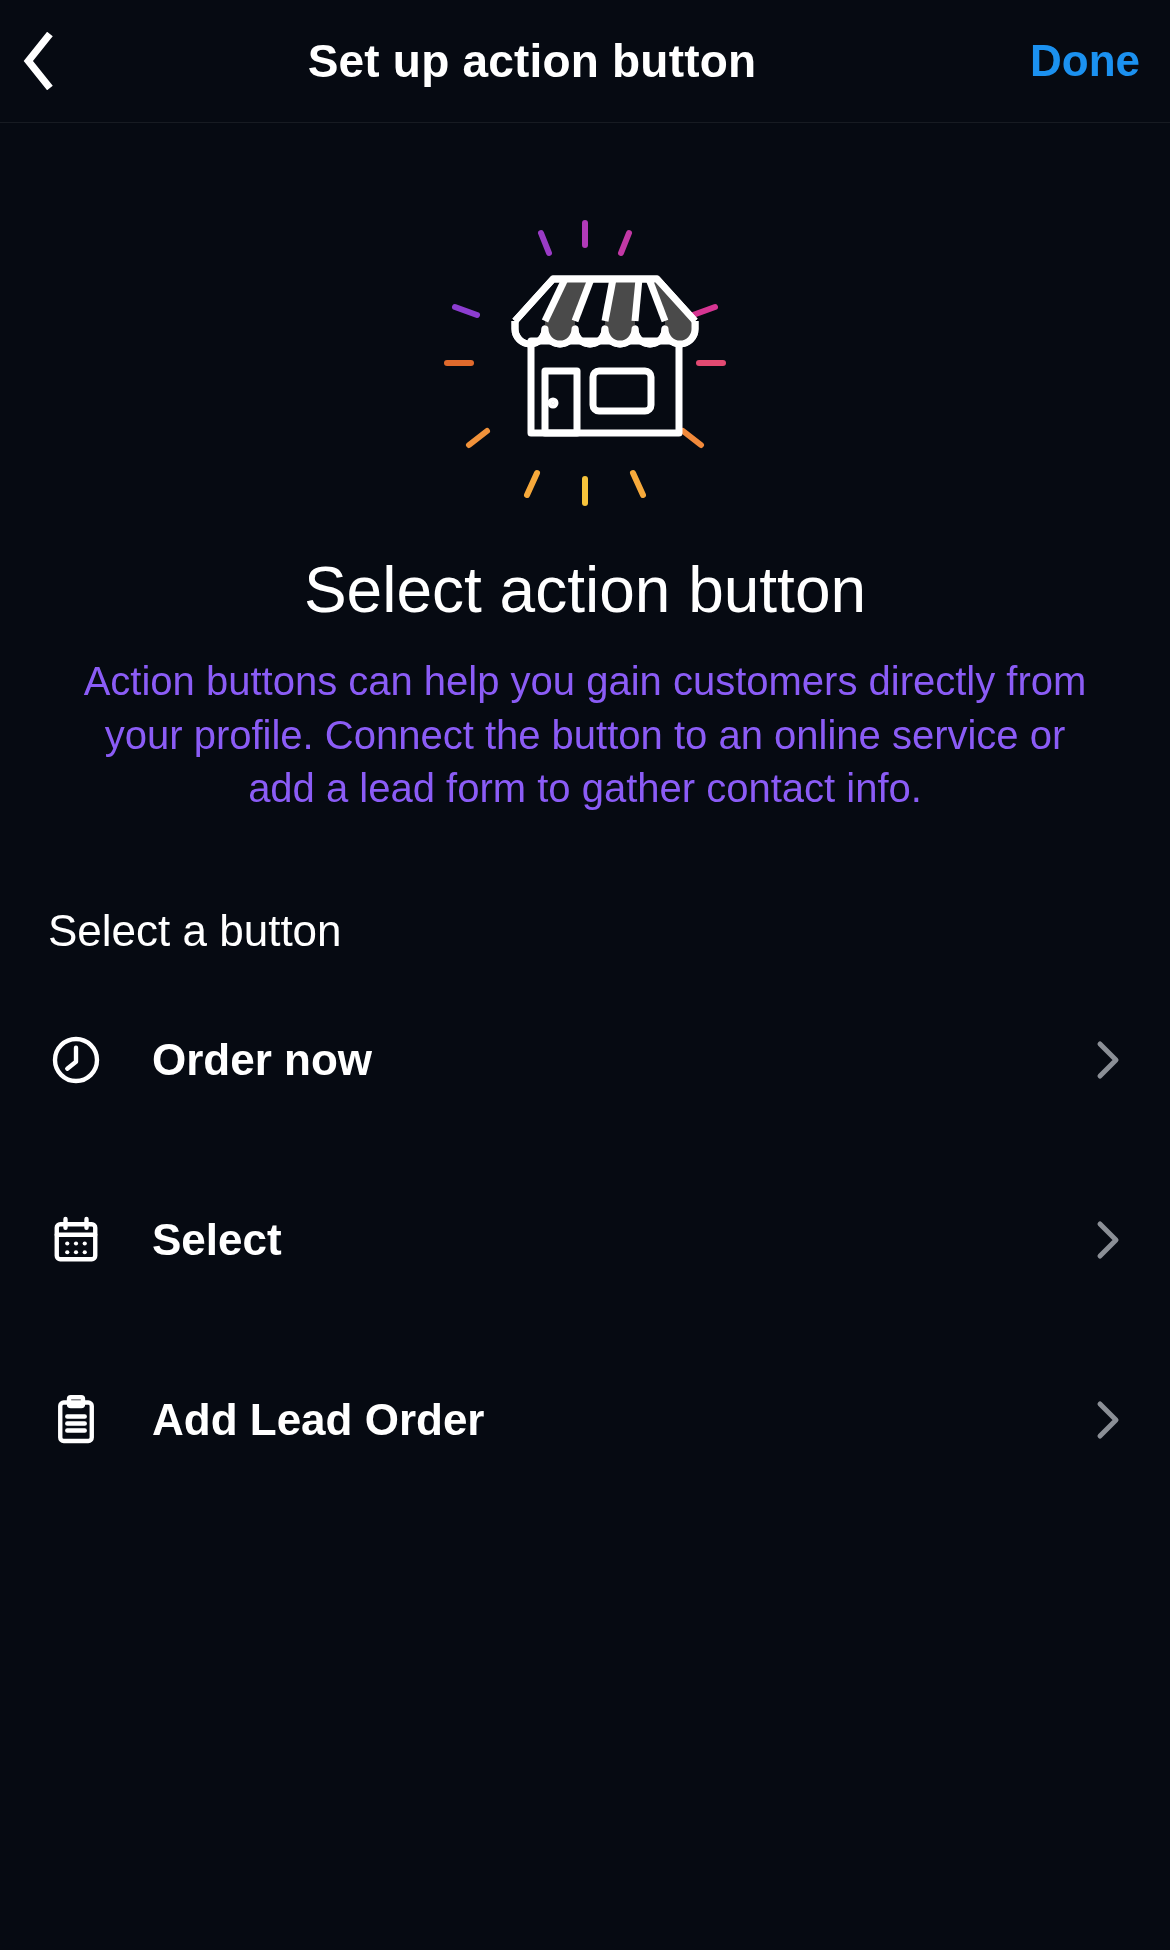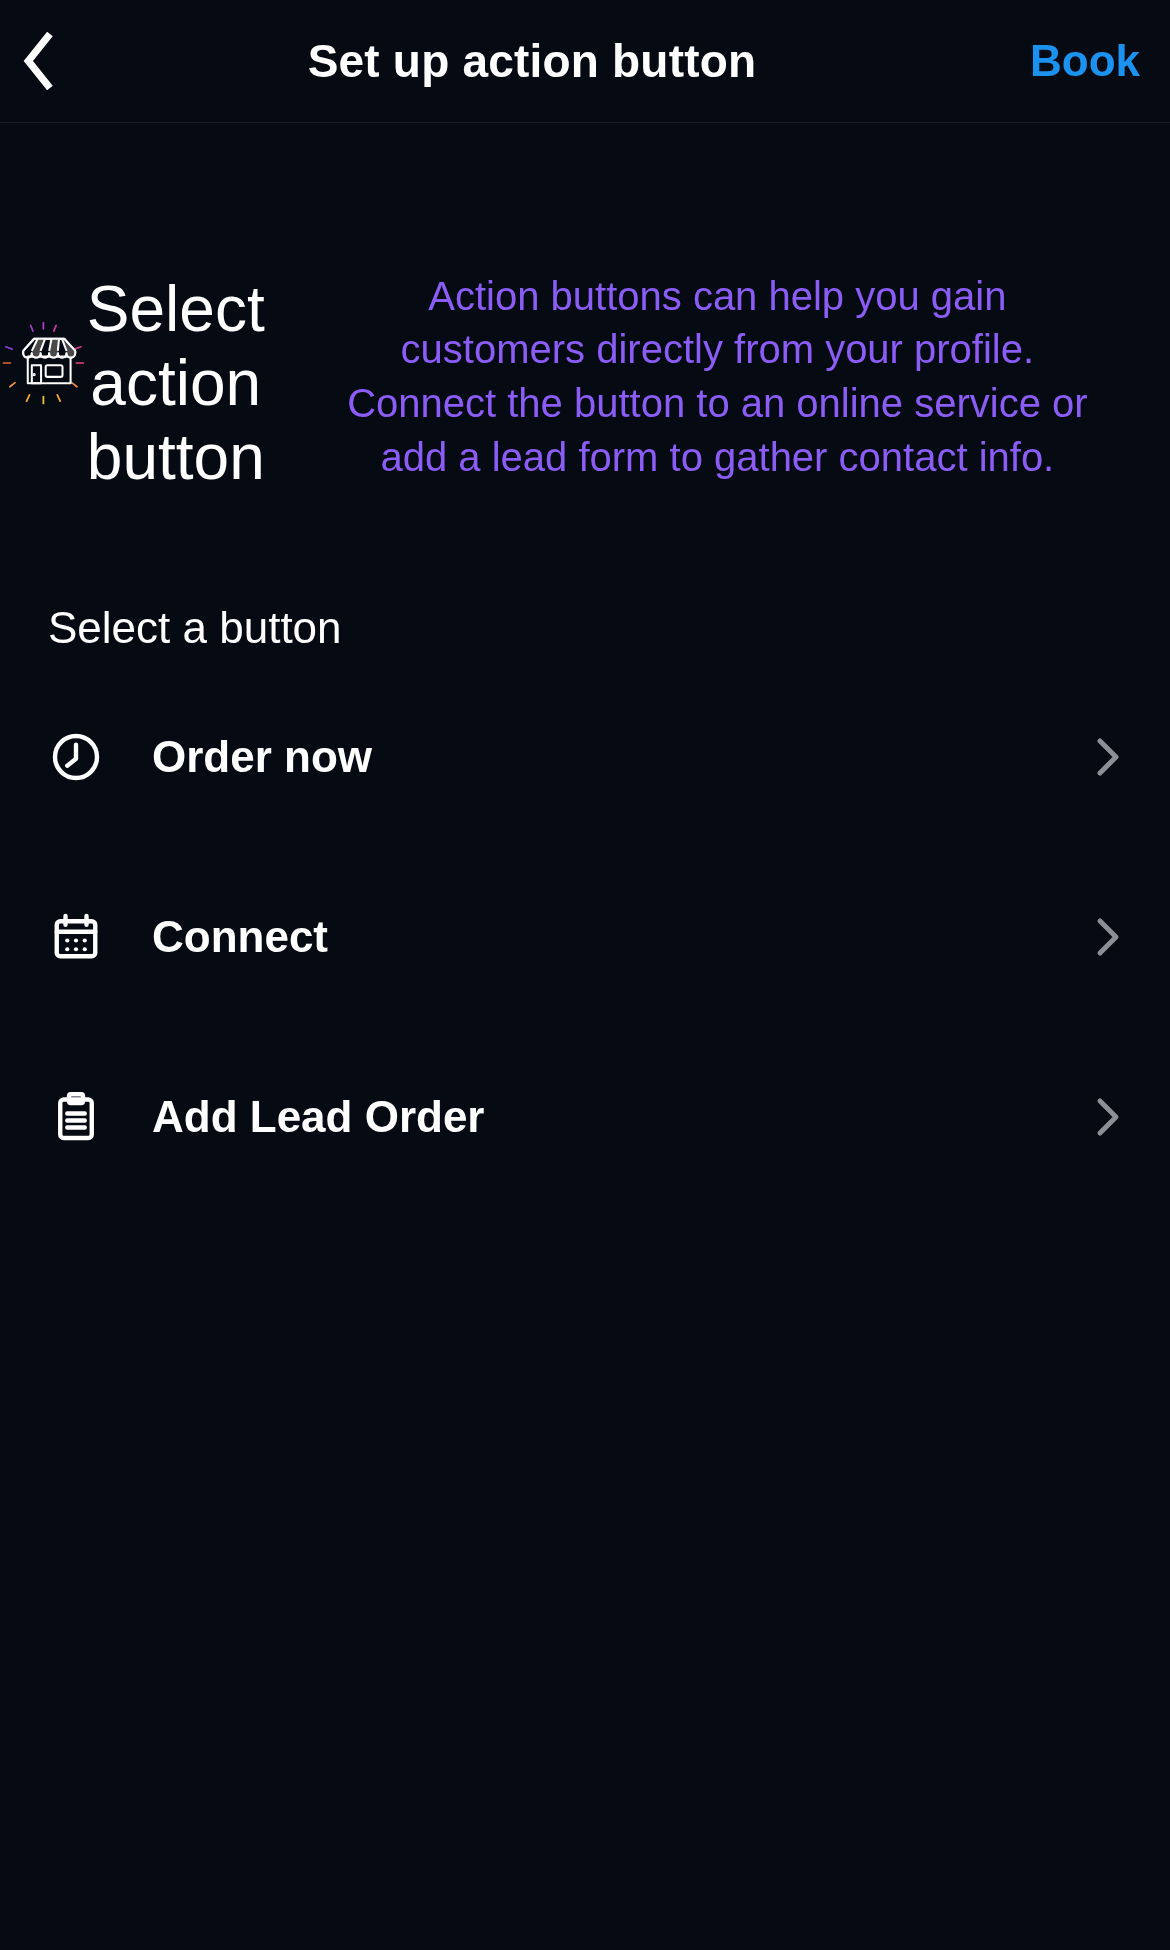--- a/index.html
+++ b/index.html
@@ -34,21 +34,21 @@
     .done-btn {
       width: 160px;
       text-align: right;
       color: #1b91f0;
       font-size: 44px;
       font-weight: 600;
     }
 
     .hero {
       display: flex;
-      flex-direction: row;
+      flex-direction: column;
       align-items: center;
       padding-top: 90px;
     }
     .shop-illustration { width: 300px; height: 300px; }
 
     .hero-title {
       margin-top: 40px;
       font-size: 64px;
       font-weight: 500;
       text-align: center;
@@ -94,21 +94,21 @@
 </head>
 <body>
 
 <div class="header">
   <div class="back-btn">
     <svg viewBox="0 0 44 72" width="36" height="58">
       <polyline points="34,6 10,36 34,66" fill="none" stroke="#ffffff" stroke-width="9" stroke-linecap="square" stroke-linejoin="miter"></polyline>
     </svg>
   </div>
   <div class="page-title">Set up action button</div>
-  <div class="done-btn">Book</div>
+  <div class="done-btn">Done</div>
 </div>
 
 <div class="hero">
   <svg class="shop-illustration" viewBox="0 0 300 300">
 
     <g stroke-width="6" stroke-linecap="round">
       <line x1="150" y1="10" x2="150" y2="32" stroke="#b13ab8"></line>
       <line x1="106" y1="20" x2="114" y2="40" stroke="#9a3bc6"></line>
       <line x1="194" y1="20" x2="186" y2="40" stroke="#c238a5"></line>
       <line x1="258" y1="102" x2="280" y2="94" stroke="#d63592"></line>
@@ -189,21 +189,21 @@
         <g fill="#ffffff">
           <circle cx="22" cy="36" r="2.4"></circle>
             <circle cx="32" cy="36" r="2.4"></circle>
             <circle cx="42" cy="36" r="2.4"></circle>
           <circle cx="22" cy="46" r="2.4"></circle>
             <circle cx="32" cy="46" r="2.4"></circle>
             <circle cx="42" cy="46" r="2.4"></circle>
         </g>
       </svg>
     </div>
-    <div class="row-label">Connect</div>
+    <div class="row-label">Select</div>
     <div class="row-chevron">
       <svg viewBox="0 0 26 40">
           <polyline points="4,4 20,20 4,36" fill="none" stroke="#8b8f96" stroke-width="5" stroke-linecap="round" stroke-linejoin="round"></polyline>
         </svg>
     </div>
   </div>
 
   <div class="row">
     <div class="row-icon">
       <svg viewBox="0 0 64 64">

